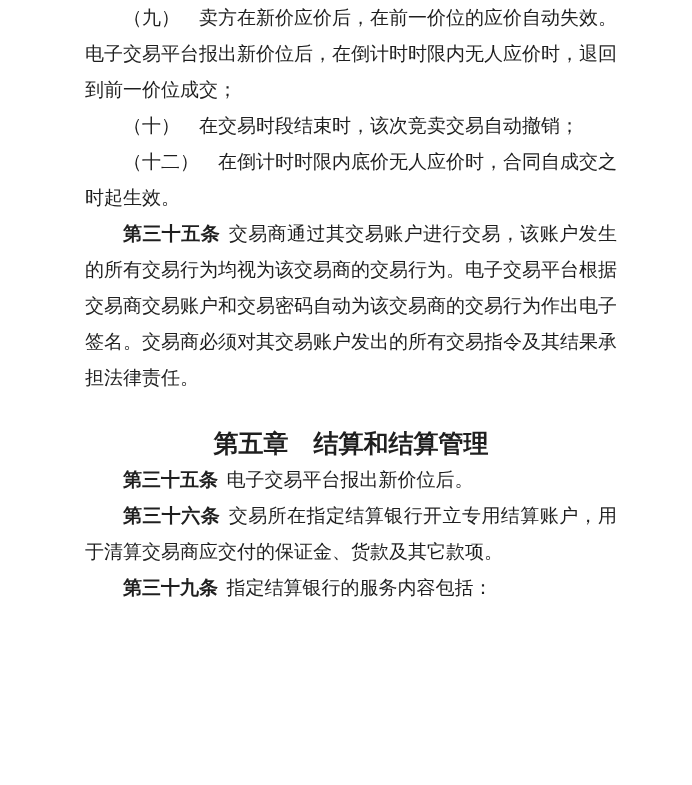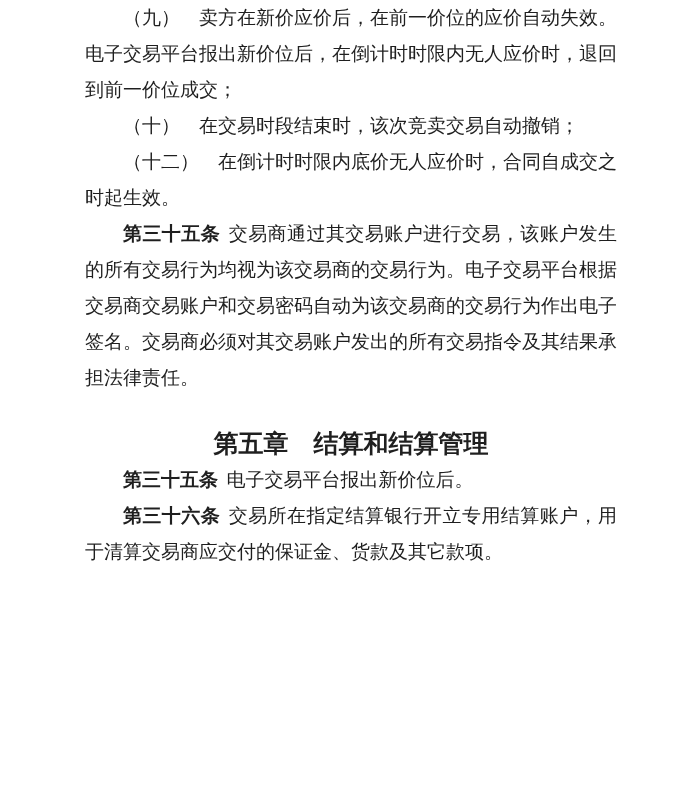--- a/index.html
+++ b/index.html
@@ -60,15 +60,16 @@
 
   <p class="para"><b class="article-label">第三十五条</b><span>交易商通过其交易账户进行交易，该账户发生的所有交易行为均视为该交易商的交易行为。电子交易平台根据交易商交易账户和交易密码自动为该交易商的交易行为作出电子签名。交易商必须对其交易账户发出的所有交易指令及其结果承担法律责任。</span></p>
 
 
   <h2 class="chapter">第五章　结算和结算管理</h2>
 
   <p class="para"><b class="article-label">第三十五条</b><span>电子交易平台报出新价位后。</span></p>
 
   <p class="para"><b class="article-label">第三十六条</b><span>交易所在指定结算银行开立专用结算账户，用于清算交易商应交付的保证金、货款及其它款项。</span></p>
 
+  <p class="para"><b class="article-label">第三十九条</b><span>指定结算银行的服务内容包括：</span></p>
 
 
 </div>
 
 </body></html>

